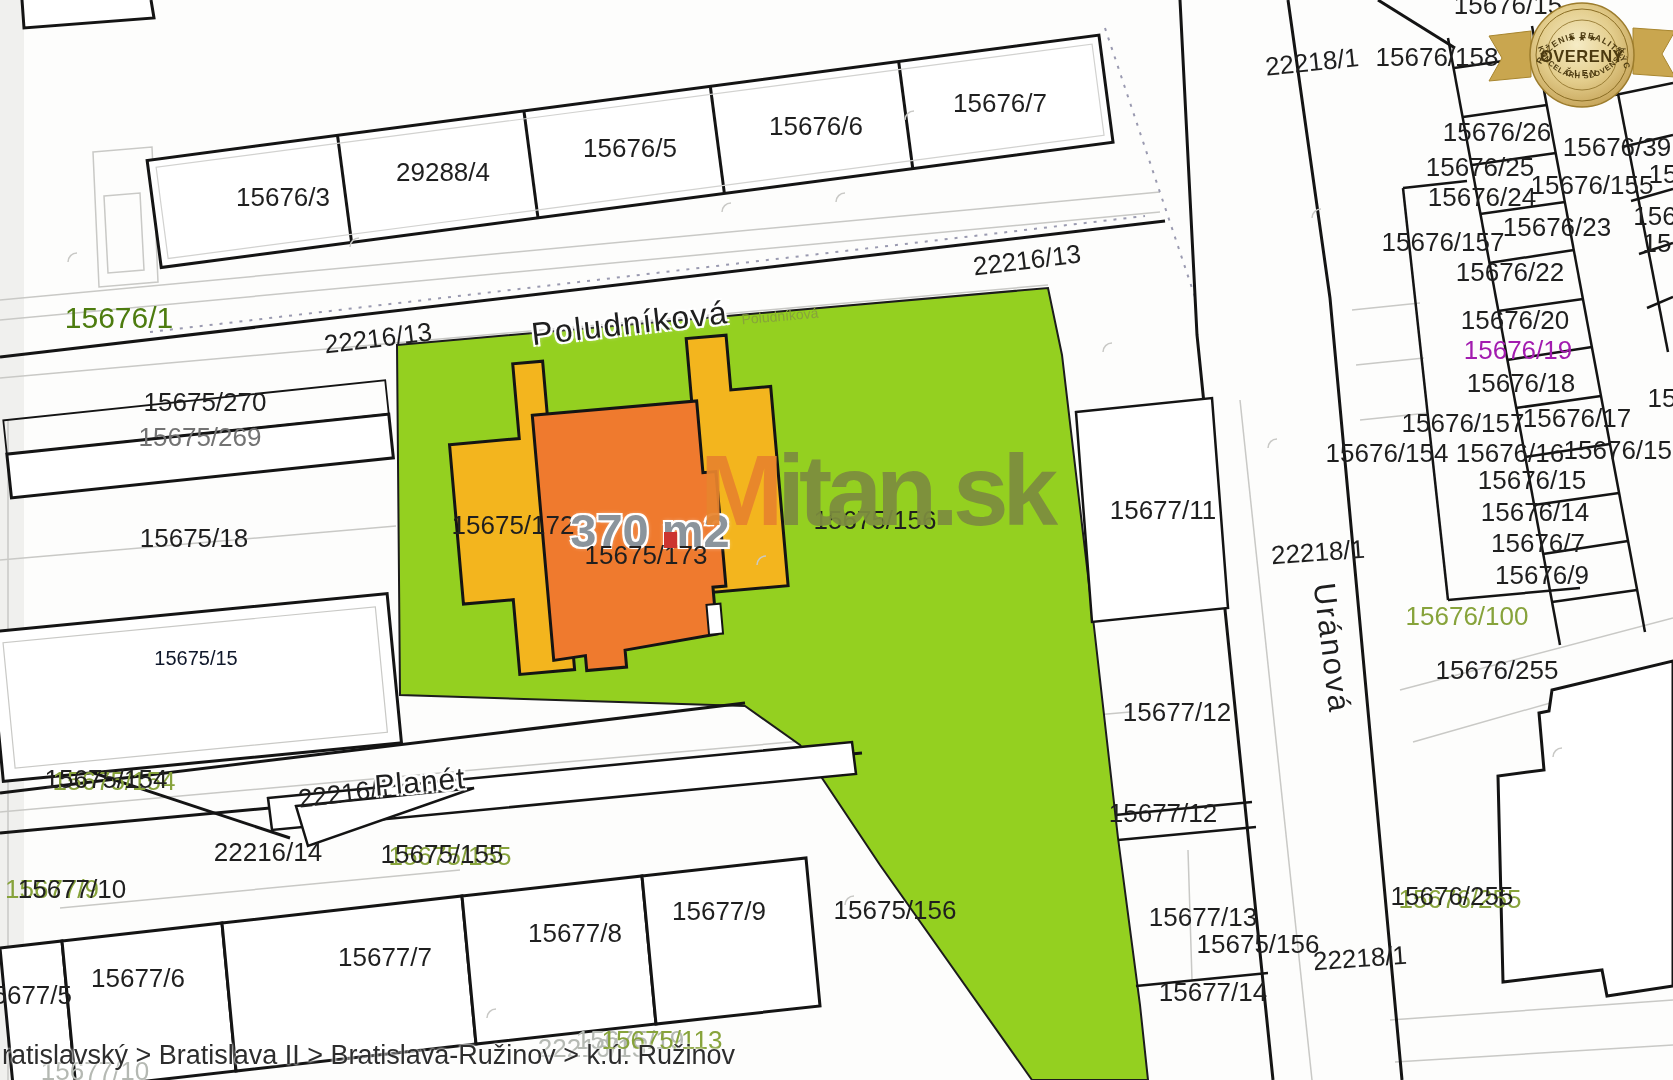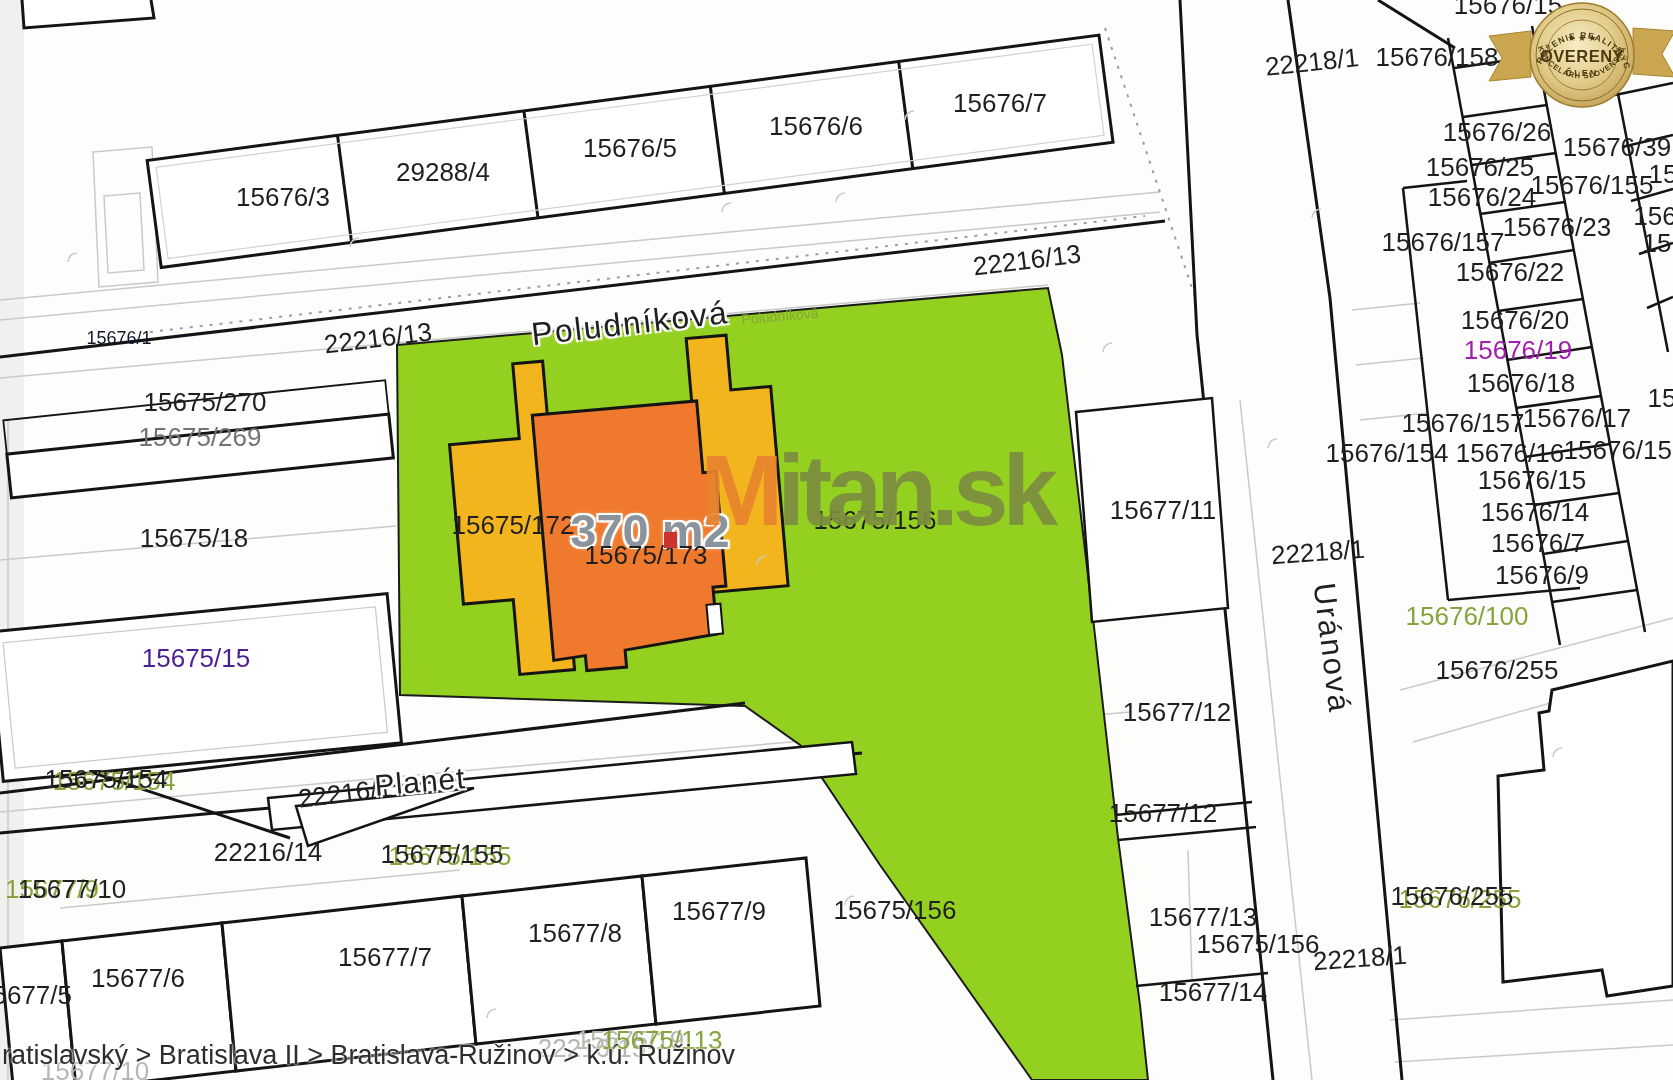--- a/index.html
+++ b/index.html
@@ -164,21 +164,21 @@
       <path d="M1268,448 a9,9 0 0 1 9,-9"></path>
     </g>
   </svg>
 
   <div id="labels">
       <span class="lbl" style="left: 283px; top: 197px; font-size: 26px; color: rgb(31, 31, 31); transform: translate(-50%, -50%) rotate(0deg);">15676/3</span>
       <span class="lbl" style="left: 443px; top: 172px; font-size: 26px; color: rgb(31, 31, 31); transform: translate(-50%, -50%) rotate(0deg);">29288/4</span>
       <span class="lbl" style="left: 630px; top: 148px; font-size: 26px; color: rgb(31, 31, 31); transform: translate(-50%, -50%) rotate(0deg);">15676/5</span>
       <span class="lbl" style="left: 816px; top: 126px; font-size: 26px; color: rgb(31, 31, 31); transform: translate(-50%, -50%) rotate(0deg);">15676/6</span>
       <span class="lbl" style="left: 1000px; top: 103px; font-size: 26px; color: rgb(31, 31, 31); transform: translate(-50%, -50%) rotate(0deg);">15676/7</span>
-      <span class="lbl" style="left: 119px; top: 318px; font-size: 18px; color: #0f172a; transform: translate(-50%, -50%) rotate(0deg); margin-top: 20px;">15676/1</span>
+      <span class="lbl" style="left: 119px; top: 318px; font-size: 30px; color: #4d7c0f; transform: translate(-50%, -50%) rotate(0deg);">15676/1</span>
       <span class="lbl" style="left: 378px; top: 338px; font-size: 26px; color: rgb(31, 31, 31); transform: translate(-50%, -50%) rotate(-7deg);">22216/13</span>
       <span class="lbl halo" style="left: 630px; top: 323px; font-size: 32px; color: rgb(31, 31, 31); letter-spacing: 2px; transform: translate(-50%, -50%) rotate(-6.5deg);">Poludníková</span>
       <span class="lbl" style="left: 780px; top: 316px; font-size: 14px; color: rgb(135, 163, 59); transform: translate(-50%, -50%) rotate(-5deg);">Poludníková</span>
       <span class="lbl" style="left: 1027px; top: 260px; font-size: 26px; color: rgb(31, 31, 31); transform: translate(-50%, -50%) rotate(-7deg);">22216/13</span>
       <span class="lbl" style="left: 1312px; top: 62px; font-size: 26px; color: rgb(31, 31, 31); transform: translate(-50%, -50%) rotate(-6deg);">22218/1</span>
       <span class="lbl" style="left: 1437px; top: 57px; font-size: 26px; color: rgb(31, 31, 31); transform: translate(-50%, -50%) rotate(0deg);">15676/158</span>
       <span class="lbl" style="left: 1508px; top: 5px; font-size: 26px; color: rgb(31, 31, 31); transform: translate(-50%, -50%) rotate(0deg);">15676/15</span>
       <span class="lbl" style="left: 1497px; top: 132px; font-size: 26px; color: rgb(31, 31, 31); transform: translate(-50%, -50%) rotate(0deg);">15676/26</span>
       <span class="lbl" style="left: 1480px; top: 167px; font-size: 26px; color: rgb(31, 31, 31); transform: translate(-50%, -50%) rotate(0deg);">15676/25</span>
       <span class="lbl" style="left: 1482px; top: 197px; font-size: 26px; color: rgb(31, 31, 31); transform: translate(-50%, -50%) rotate(0deg);">15676/24</span>
@@ -217,21 +217,21 @@
       <span class="lbl" style="left: 895px; top: 910px; font-size: 26px; color: rgb(31, 31, 31); transform: translate(-50%, -50%) rotate(0deg);">15675/156</span>
       <span class="lbl" style="left: 1258px; top: 944px; font-size: 26px; color: rgb(31, 31, 31); transform: translate(-50%, -50%) rotate(0deg);">15675/156</span>
       <span class="lbl" style="left: 1155px; top: 510px; font-size: 26px; color: rgb(31, 31, 31); transform: translate(-50%, -50%) rotate(0deg); margin-left: 8px;">15677/11</span>
       <span class="lbl" style="left: 1177px; top: 712px; font-size: 26px; color: rgb(31, 31, 31); transform: translate(-50%, -50%) rotate(0deg);">15677/12</span>
       <span class="lbl" style="left: 1163px; top: 813px; font-size: 26px; color: rgb(31, 31, 31); transform: translate(-50%, -50%) rotate(0deg);">15677/12</span>
       <span class="lbl" style="left: 1203px; top: 917px; font-size: 26px; color: rgb(31, 31, 31); transform: translate(-50%, -50%) rotate(0deg);">15677/13</span>
       <span class="lbl" style="left: 1213px; top: 992px; font-size: 26px; color: rgb(31, 31, 31); transform: translate(-50%, -50%) rotate(0deg);">15677/14</span>
       <span class="lbl" style="left: 205px; top: 402px; font-size: 26px; color: rgb(31, 31, 31); transform: translate(-50%, -50%) rotate(0deg); text-align: center;">15675/270</span>
       <span class="lbl" style="left: 200px; top: 437px; font-size: 26px; color: #737373; transform: translate(-50%, -50%) rotate(0deg);">15675/269</span>
       <span class="lbl" style="left: 194px; top: 538px; font-size: 26px; color: rgb(31, 31, 31); transform: translate(-50%, -50%) rotate(0deg);">15675/18</span>
-      <span class="lbl" style="left: 196px; top: 658px; font-size: 26px; color: #4c1d95; transform: translate(-50%, -50%) rotate(0deg);">15675/15</span>
+      <span class="lbl" style="left: 196px; top: 658px; font-size: 20px; color: #0f172a; transform: translate(-50%, -50%) rotate(0deg);">15675/15</span>
       <span class="lbl" style="left: 114px; top: 781px; font-size: 26px; color: rgb(135, 163, 59); transform: translate(-50%, -50%) rotate(0deg);">15675/154</span>
       <span class="lbl" style="left: 106px; top: 779px; font-size: 26px; color: rgb(31, 31, 31); transform: translate(-50%, -50%) rotate(0deg);">15675/154</span>
       <span class="lbl" style="left: 345px; top: 793px; font-size: 26px; color: rgb(31, 31, 31); transform: translate(-50%, -50%) rotate(-7deg);">22216/1</span>
       <span class="lbl halo" style="left: 420px; top: 782px; font-size: 30px; color: rgb(31, 31, 31); letter-spacing: 1px; transform: translate(-50%, -50%) rotate(-5deg);">Planét</span>
       <span class="lbl" style="left: 268px; top: 852px; font-size: 26px; color: rgb(31, 31, 31); transform: translate(-50%, -50%) rotate(0deg);">22216/14</span>
       <span class="lbl" style="left: 450px; top: 856px; font-size: 26px; color: rgb(135, 163, 59); transform: translate(-50%, -50%) rotate(0deg);">15675/155</span>
       <span class="lbl" style="left: 442px; top: 854px; font-size: 26px; color: rgb(31, 31, 31); transform: translate(-50%, -50%) rotate(0deg);">15675/155</span>
       <span class="lbl" style="left: 52px; top: 889px; font-size: 26px; color: rgb(135, 163, 59); transform: translate(-50%, -50%) rotate(0deg);">15677/9</span>
       <span class="lbl" style="left: 72px; top: 889px; font-size: 26px; color: rgb(31, 31, 31); transform: translate(-50%, -50%) rotate(0deg);">15677/10</span>
       <span class="lbl" style="left: 138px; top: 978px; font-size: 26px; color: rgb(31, 31, 31); transform: translate(-50%, -50%) rotate(0deg);">15677/6</span>

